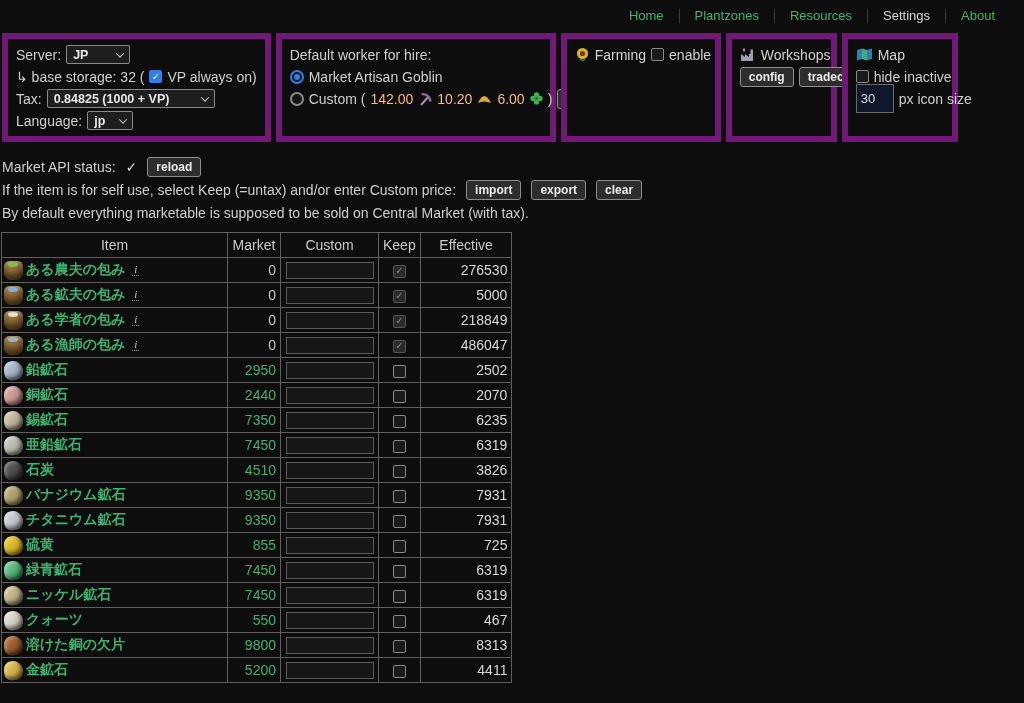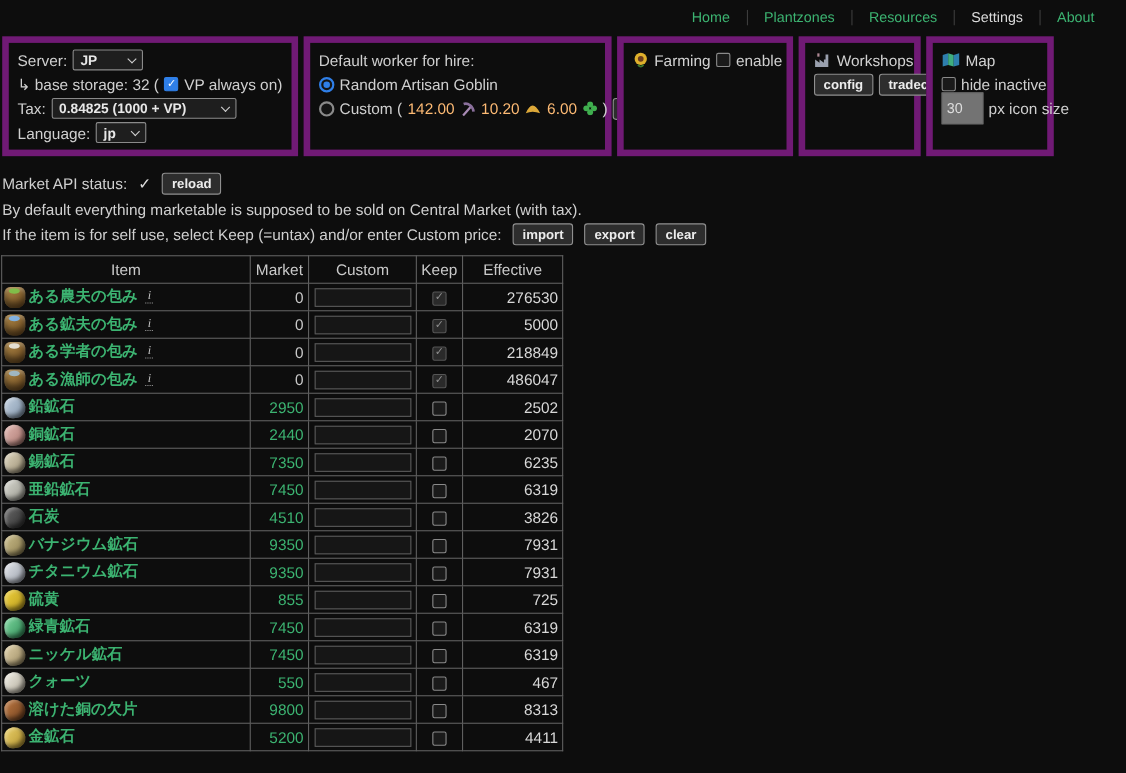--- a/index.html
+++ b/index.html
@@ -37,21 +37,21 @@
     display:inline-flex; align-items:center; justify-content:center; font-size:10px; line-height:1; cursor:pointer; }
   .cb.checked { background:var(--blue); border-color:var(--blue); color:#fff; }
   .cb.checked-disabled { background:#2a2a2a; border-color:#565656; color:#8d8d8d; cursor:default; }
   .radio { width:14px; height:14px; flex:none; border-radius:50%; border:2px solid #8a8a8a; background:#141414; position:relative; cursor:pointer; }
   .radio.selected { border-color:var(--blue); }
   .radio.selected::after { content:""; position:absolute; inset:2px; border-radius:50%; background:var(--blue); }
 
   button { background:#2d2d2d; border:1px solid #8f8f8f; border-radius:3px; color:#ececec;
     font-weight:700; font-size:12px; padding:2px 8px; font-family:inherit; cursor:pointer; line-height:14px; }
 
-  input.text { background:#737373; border:1px solid #6a6a6a; color:#ddd; font-size:13px; padding:6px 4px; font-family:inherit; }
+  input.text { background:#0f172a; border:1px solid #6a6a6a; color:#ddd; font-size:13px; padding:6px 4px; font-family:inherit; }
 
   
   .market-info { margin:13px 0 0 2px; }
   .market-info .line { height:23px; gap:10px; }
   .check-glyph { color:#dcdcdc; }
 
   
   table { border-collapse:collapse; margin:8px 0 0 1px; table-layout:fixed; }
   th, td { border:1px solid #5f5f5f; height:25px; padding:0 4px; overflow:hidden; }
   th { font-weight:400; color:#cacaca; text-align:center; }
@@ -118,21 +118,21 @@
       </div>
     </div>
   </div>
 
   <div class="panel" style="width:280px">
     <div class="line">
         <span>Default worker for hire:</span>
       </div>
     <div class="line">
       <span class="radio selected"></span>
-      <span>Random Artisan Goblin</span>
+      <span>Market Artisan Goblin</span>
     </div>
     <div class="line">
       <span class="radio"></span>
       <span>Custom (</span>
         <span class="w-num">142.00</span>
       <span class="panel-icon">
         <svg width="14" height="14" viewBox="0 0 14 14">
             <path d="M3 13 L11 4" stroke="#a98bb5" stroke-width="2" fill="none"></path>
             <path d="M3.5 2.5 C7.5 1 12 5 12.5 9.5" stroke="#8a6f9c" stroke-width="2.4" fill="none"></path>
           </svg>
@@ -211,27 +211,27 @@
 
 </section>
 
 <section class="market-info">
   <div class="line">
     <span>Market API status:</span>
     <span class="check-glyph">✓</span>
     <button>reload</button>
   </div>
   <div class="line">
-    <span>By default everything marketable is supposed to be sold on Central Market (with tax).</span>
-  </div>
-  <div class="line">
     <span>If the item is for self use, select Keep (=untax) and/or enter Custom price:</span>
     <button>import</button>
     <button>export</button>
     <button>clear</button>
+  </div>
+  <div class="line">
+    <span>By default everything marketable is supposed to be sold on Central Market (with tax).</span>
   </div>
 </section>
 
 <table>
   <colgroup>
     <col style="width:226px">
       <col style="width:53px">
       <col style="width:98px">
       <col style="width:32px">
       <col style="width:56px">

